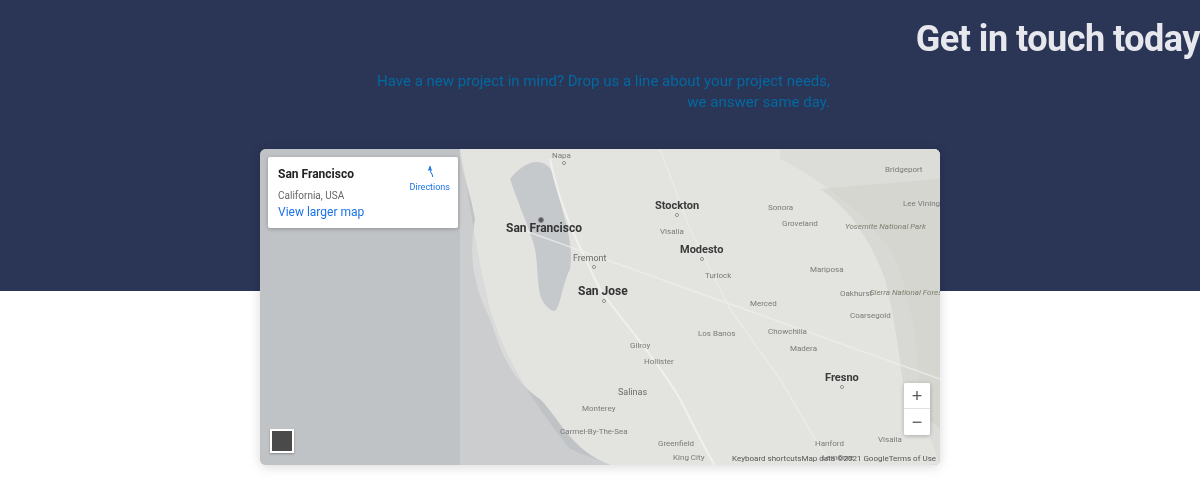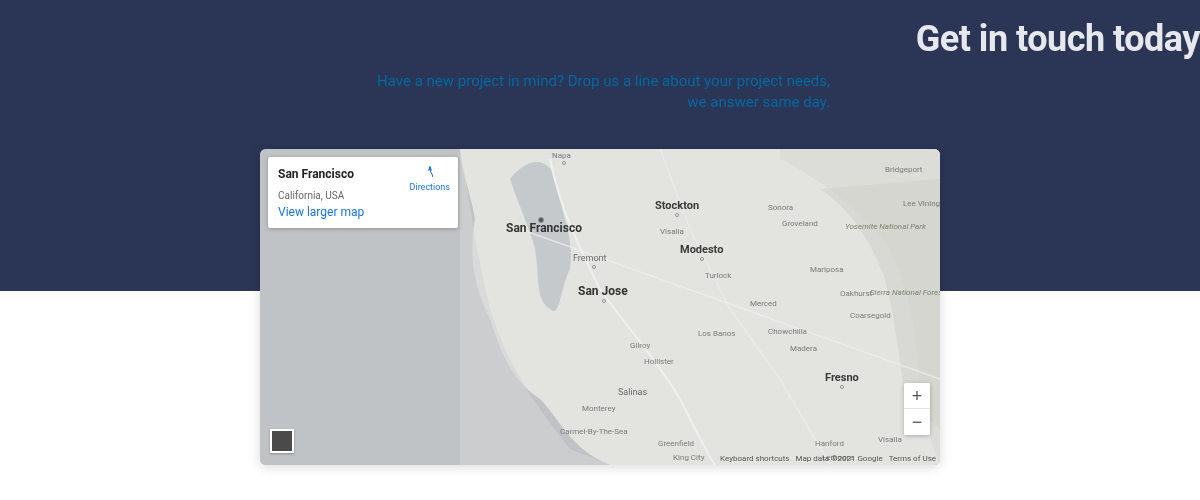--- a/index.html
+++ b/index.html
@@ -15,21 +15,21 @@
 .info-title { font-size: 12px; font-weight: 700; color: #222; }
 .info-sub { font-size: 10px; color: #666; margin-top: 9px; }
 .info-link { font-size: 12px; color: #1a73e8; margin-top: 2px; cursor: pointer; display: inline-block; }
 .directions { position: absolute; top: 8px; right: 8px; text-align: center; cursor: pointer; }
 .directions-icon { width: 16px; height: 16px; margin: 0 auto; }
 .directions-label { font-size: 9px; color: #1a73e8; margin-top: 1px; }
 .zoom { position: absolute; right: 10px; bottom: 30px; width: 26px; background: #fff; border-radius: 2px; box-shadow: 0 1px 4px rgba(0,0,0,0.25); overflow: hidden; }
 .zoom button { display: block; width: 26px; height: 26px; border: none; background: #fff; font-size: 18px; line-height: 22px; color: #555; cursor: pointer; padding: 0; }
 .zoom button:first-child { border-bottom: 1px solid #e0e0e0; }
 .sat-toggle { position: absolute; left: 10px; bottom: 12px; width: 24px; height: 24px; border: 2px solid #fff; background: #4a4a4a; cursor: pointer; box-shadow: 0 1px 2px rgba(0,0,0,0.3); }
-.attrib { position: absolute; right: 4px; bottom: 2px; font-size: 8px; color: #555; display: flex; gap: 6px; }
+.attrib { position: absolute; right: 4px; bottom: 2px; font-size: 8px; color: #555; display: flex; }
 .attrib span { white-space: nowrap; }
 .map-label { position: absolute; font-family: Roboto, Arial, sans-serif; color: #4b4b4b; white-space: nowrap; pointer-events: none; }
 .city-major { font-size: 12px; font-weight: 700; color: #333; }
 .city-mid { font-size: 11px; font-weight: 700; color: #3a3a3a; }
 .city-minor { font-size: 9px; color: #6a6a6a; }
 .city-tiny { font-size: 8px; color: #7a7a7a; }
 .park { font-size: 8px; color: #7b8270; font-style: italic; line-height: 1; }
 .dot { width: 4px; height: 4px; border: 1px solid #888; border-radius: 50%; background: #fff; position: absolute; }
 </style>
 </head>

